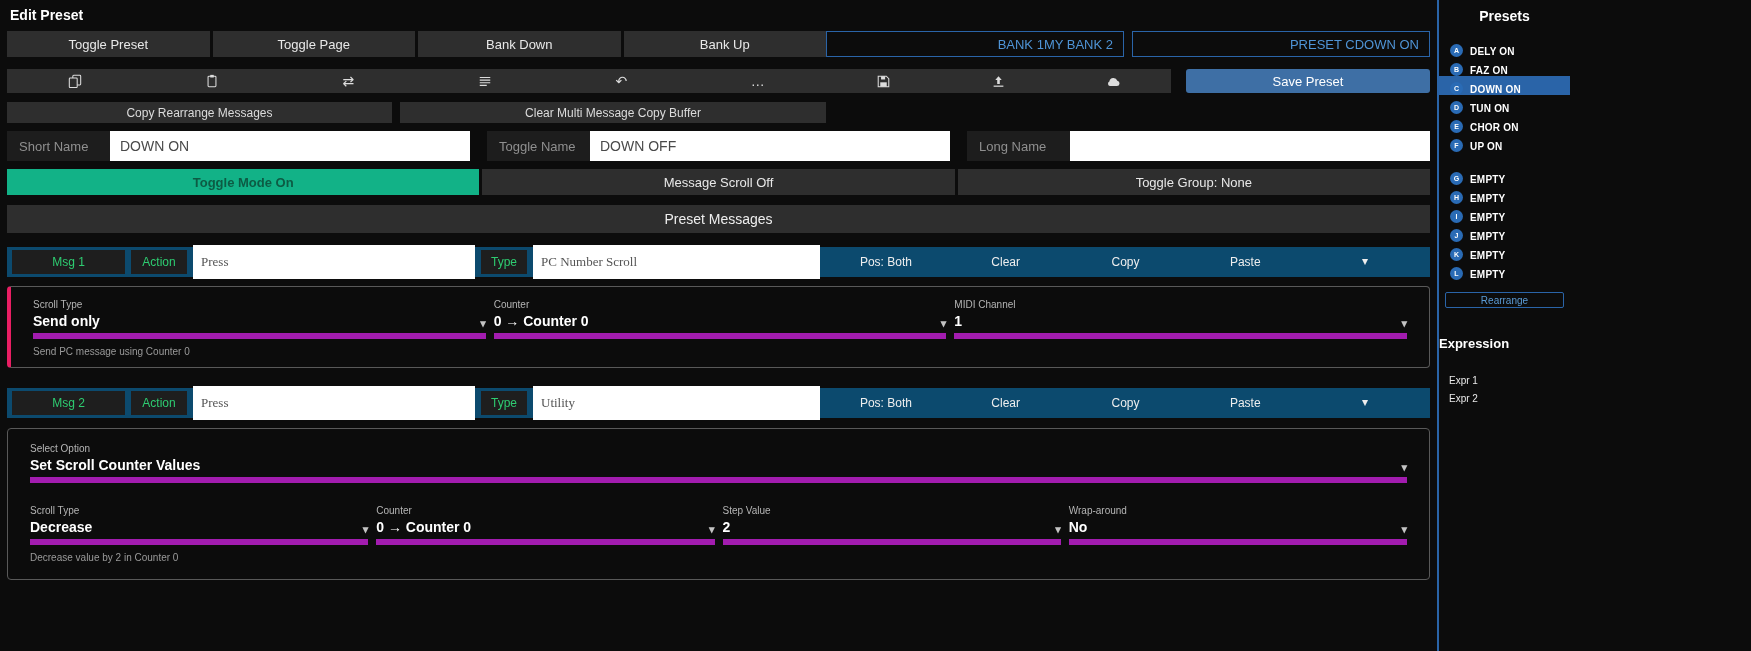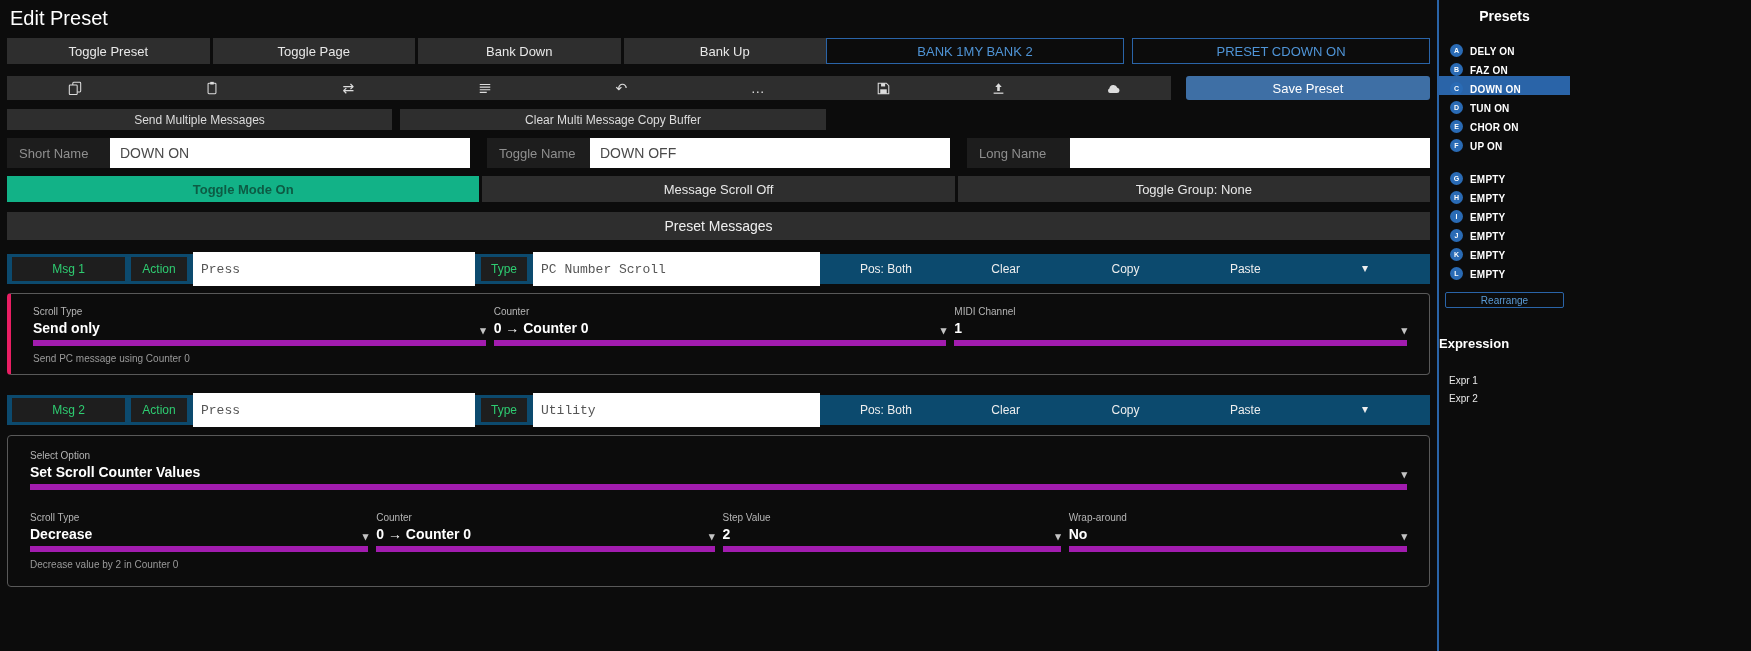--- a/index.html
+++ b/index.html
@@ -1,26 +1,26 @@
 <!DOCTYPE html>
 <html><head>
 <meta charset="utf-8">
 <style>
   *{box-sizing:border-box;margin:0;padding:0}
   html,body{width:1751px;height:651px}
   body{background:#0c0c0c;font-family:"Liberation Sans",sans-serif;color:#fff;overflow:hidden}
   .app{display:flex;width:100%;height:100%}
   .main{flex:1;padding:0 7px;min-width:0}
-  .page-title{font-size:20px;font-weight:400;padding:7px 3px 2px}
+  .page-title{font-size:14px;font-weight:700;padding:7px 3px 2px}
   .row{display:flex;margin-top:6px}
   .left-zone{flex:0 0 819px;display:flex;gap:3px}
   .right-zone{flex:1;display:flex;gap:8px}
   .btn{background:#2e2e2e;color:#e8e8e8;font-size:13px;display:flex;align-items:center;justify-content:center;cursor:pointer;user-select:none}
   .top-btn{flex:1;height:26px}
-  .bank-box{flex:1;height:26px;border:1px solid #2a64a8;color:#4f94d6;display:flex;align-items:center;justify-content:center;padding:0 10px;font-size:13px;cursor:pointer}
+  .bank-box{flex:1;height:26px;border:1px solid #2a64a8;color:#4f94d6;display:flex;align-items:center;justify-content:flex-end;padding:0 10px;font-size:13px;cursor:pointer}
   .icon-row{margin-top:12px}
   .icon-bar{flex:0 0 819px;background:#2e2e2e;height:24px;display:flex}
   .icon-cell{flex:1;display:flex;align-items:center;justify-content:center;height:100%;cursor:pointer;color:#ddd;font-size:14px;line-height:1}
   .file-zone{flex:1;display:flex;gap:15px}
   .file-bar{flex:0 0 345px;background:#2e2e2e;height:24px;display:flex}
   .save-preset{flex:1;height:24px;background:#3e6fa5;border-radius:3px;font-size:13px;color:#fff}
   .copy-row{margin-top:9px;gap:8px}
   .copy-btn{height:21px;font-size:12px;color:#dcdcdc}
   .copy-multiple{flex:0 0 385px}
   .clear-buffer{flex:0 0 426px}
@@ -31,21 +31,21 @@
   .mode-row{margin-top:8px;gap:3px}
   .mode-btn{flex:1;height:26px;font-size:13px}
   .mode-on{background:#12b287;color:#0d5b44;font-weight:700}
   .messages-header{margin-top:10px;background:#2e2e2e;height:28px;display:flex;align-items:center;justify-content:center;font-size:14px;color:#eee}
   .msg-row{margin-top:14px;background:#0c4a6e;height:30px;display:flex;align-items:center;gap:6px;padding:0 5px}
   .msg2-row{margin-top:20px}
   .chip{background:#1e1e1e;color:#2ecc71;font-size:12px;height:24px;display:flex;align-items:center;justify-content:center;cursor:pointer}
   .chip-msg{flex:0 0 113px}
   .chip-action{flex:0 0 56px}
   .chip-type{flex:0 0 46px}
-  .msg-input{height:24px;border:0;background:#fff;color:#555;font-size:13px;padding:17px 8px;font-family:Liberation Mono, monospace;outline:none}
+  .msg-input{height:24px;border:0;background:#fff;color:#555;font-size:13px;padding:17px 8px;font-family:Liberation Serif, serif;outline:none}
   .input-action{flex:0 0 282px}
   .input-type{flex:0 0 287px}
   .msg-right{flex:1;display:flex;align-items:flex-start;min-width:0}
   .msg-right .mcell{flex:1;text-align:center;font-size:12px;color:#eee;cursor:pointer}
   .caret{color:#c4c4c4;font-size:11px;line-height:1}
   .panel{margin-top:9px;border:1px solid #595959;border-radius:4px;padding:12px 22px 10px;background:#0c0c0c}
   .panel-pink{border-left:4px solid #e91e63}
   .fields{display:flex;gap:8px}
   .field{flex:1;min-width:0}
   .field-label{font-size:10px;color:#b5b5b5;margin-bottom:3px}
@@ -155,21 +155,21 @@
                   <path d="M4.8 12.5h8.2a3.2 3.2 0 0 0 .6-6.35A5 5 0 0 0 4 6.9a3 3 0 0 0 .8 5.6z" fill="#ddd"></path>
                 </svg>
             </span>
           </div>
         </div>
         <div class="btn save-preset">Save Preset</div>
       </div>
     </div>
 
     <div class="row copy-row">
-      <div class="btn copy-btn copy-multiple">Send Multiple Messages</div>
+      <div class="btn copy-btn copy-multiple">Copy Rearrange Messages</div>
       <div class="btn copy-btn clear-buffer">Clear Multi Message Copy Buffer</div>
     </div>
 
     <div class="row names-row">
       <div class="name-group">
         <div class="name-label">Short Name</div>
         <input class="name-input" value="DOWN ON" style="">
       </div>
       <div class="name-group">
         <div class="name-label">Toggle Name</div>

